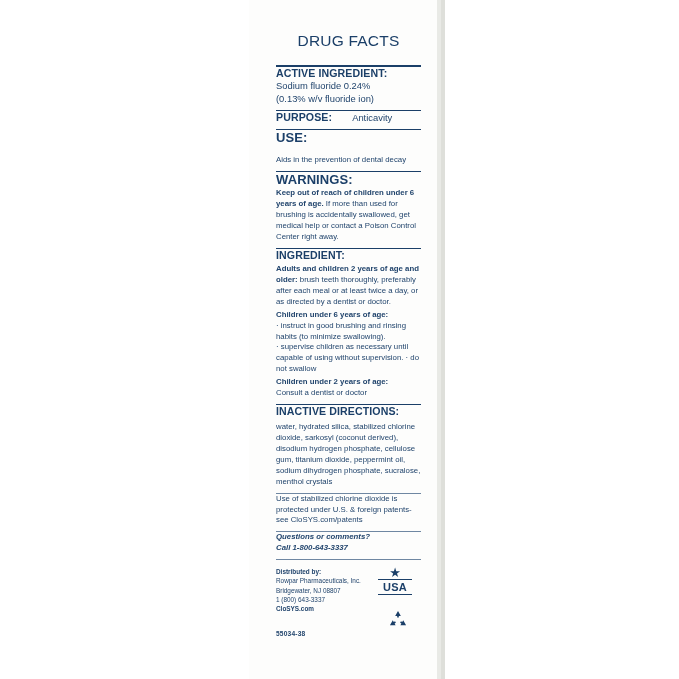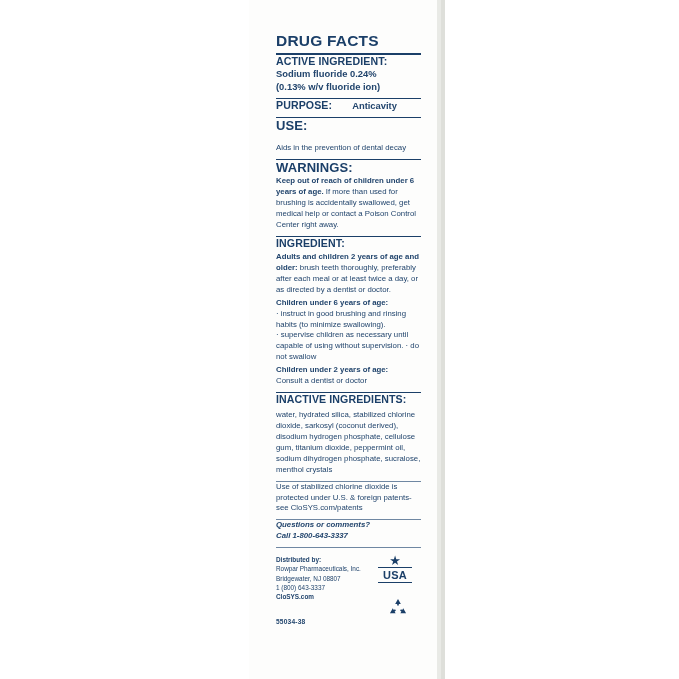--- a/index.html
+++ b/index.html
@@ -78,25 +78,26 @@
   .rule.thick {
     height: 2px;
   }
   .rule.thin {
     height: 1px;
     background: #6f87a2;
   }
 
   .drug-facts {
     font-size: 15.5px;
-    font-weight: bold;
+    font-weight: normal;
     letter-spacing: 0.2px;
     color: #1b3f68;
-    padding-bottom: 4px;
+    padding-bottom: 16px;
     line-height: 1.1;
+    text-align: center;
   }
 
   .sect {
     padding: 0 0 5px 0;
   }
   .lbl {
     font-size: 13px;
     font-weight: bold;
     letter-spacing: 0.1px;
     color: #1b3f68;
@@ -106,21 +107,21 @@
     font-size: 10.6px;
     font-weight: bold;
     letter-spacing: 0.1px;
     color: #1b3f68;
     line-height: 1.25;
   }
   .txt {
     font-size: 9.4px;
     color: #22456d;
     line-height: 1.3;
-    font-weight: bold;
+    font-weight: normal;
   }
   .inline-row {
     display: flex;
     align-items: baseline;
     gap: 20px;
   }
   .bold-inline {
     font-weight: bold;
   }
   .small-body {
@@ -245,21 +246,21 @@
       <div class="small-body bold-inline">Children under 6 years of age:</div>
       <div class="small-body">· instruct in good brushing and rinsing habits (to minimize swallowing).</div>
       <div class="small-body">· supervise children as necessary until capable of using without supervision. · do not swallow</div>
       <div class="gap2"></div>
       <div class="small-body bold-inline">Children under 2 years of age:</div>
       <div class="small-body">Consult a dentist or doctor</div>
     </div>
     <div class="rule"></div>
 
     <div class="sect">
-      <div class="lbl-lg">INACTIVE INGREDIENTS:</div>
+      <div class="lbl-lg">INACTIVE DIRECTIONS:</div>
       <div class="gap4"></div>
       <div class="small-body">water, hydrated silica, stabilized chlorine dioxide, sarkosyl (coconut derived), disodium hydrogen phosphate, cellulose gum, titanium dioxide, peppermint oil, sodium dihydrogen phosphate, sucralose, menthol crystals</div>
     </div>
     <div class="rule thin"></div>
 
     <div class="sect">
       <div class="small-body">Use of stabilized chlorine dioxide is protected under U.S. &amp; foreign patents-see CloSYS.com/patents</div>
     </div>
     <div class="rule thin"></div>
 

